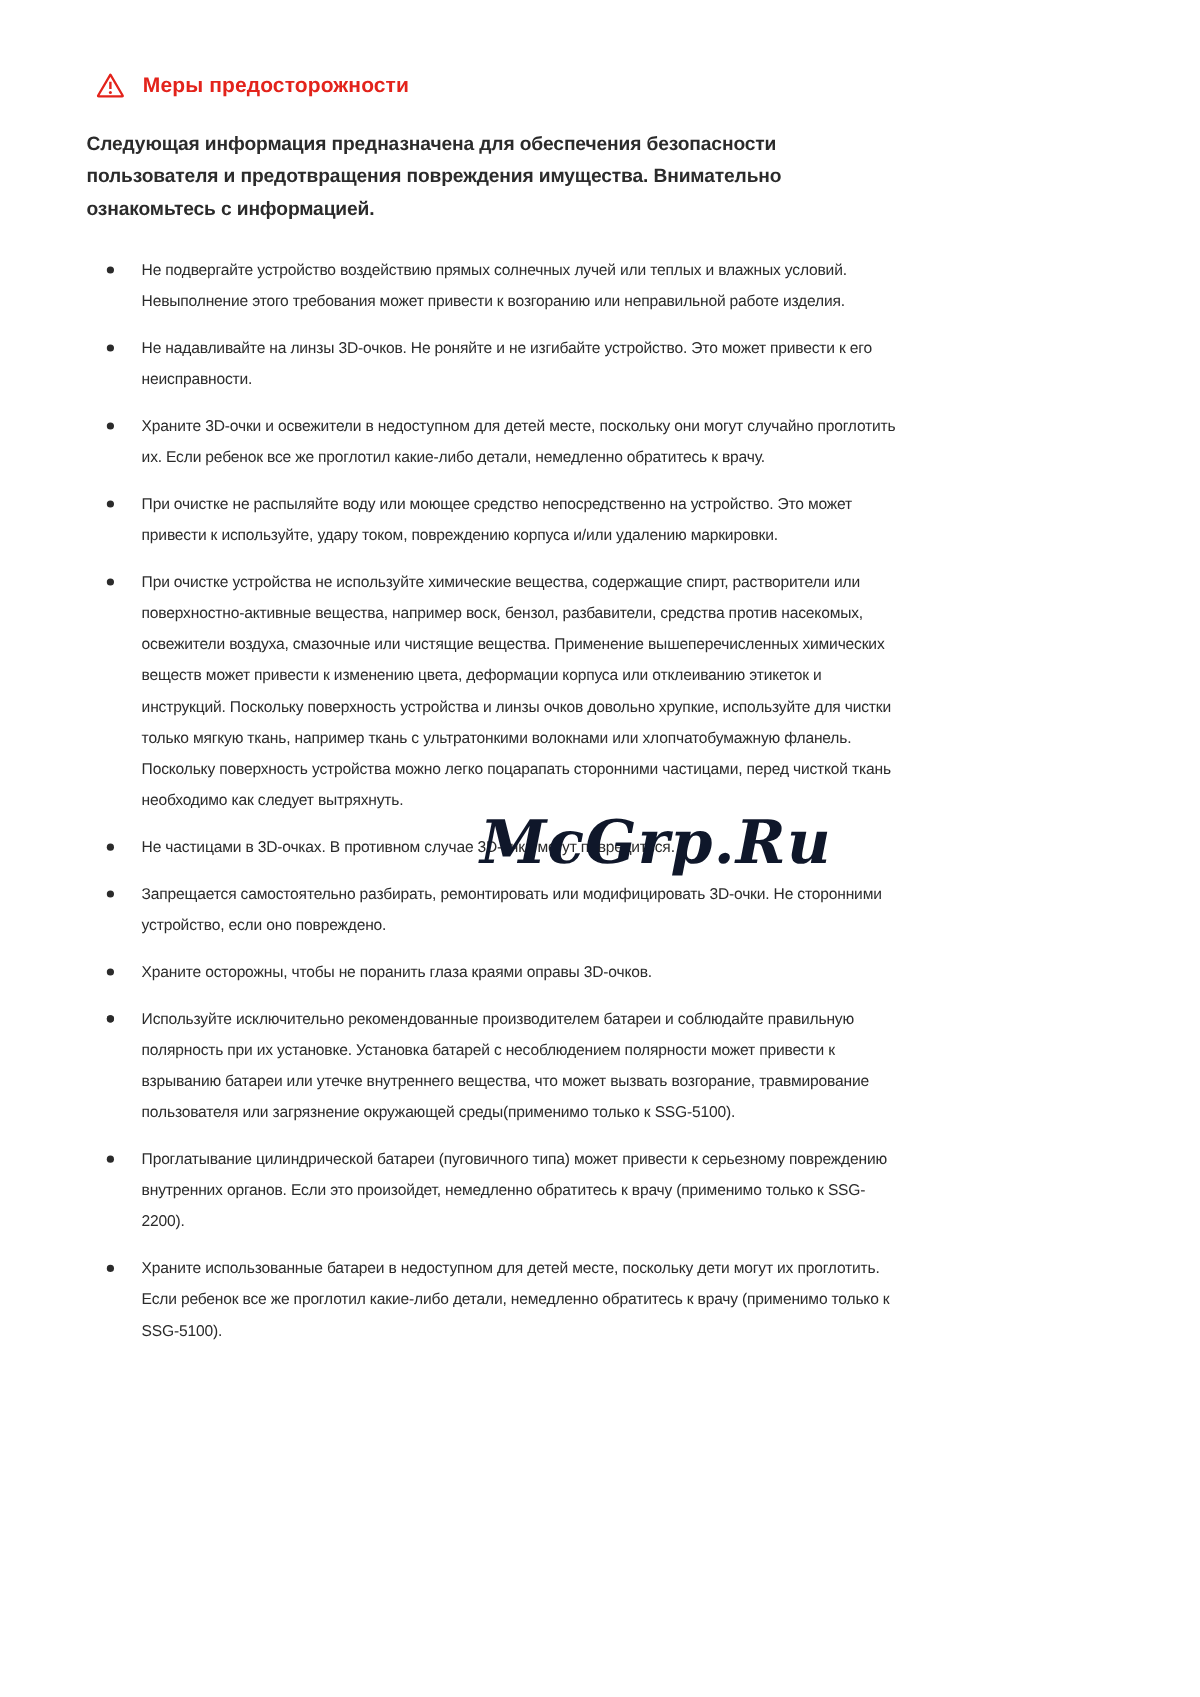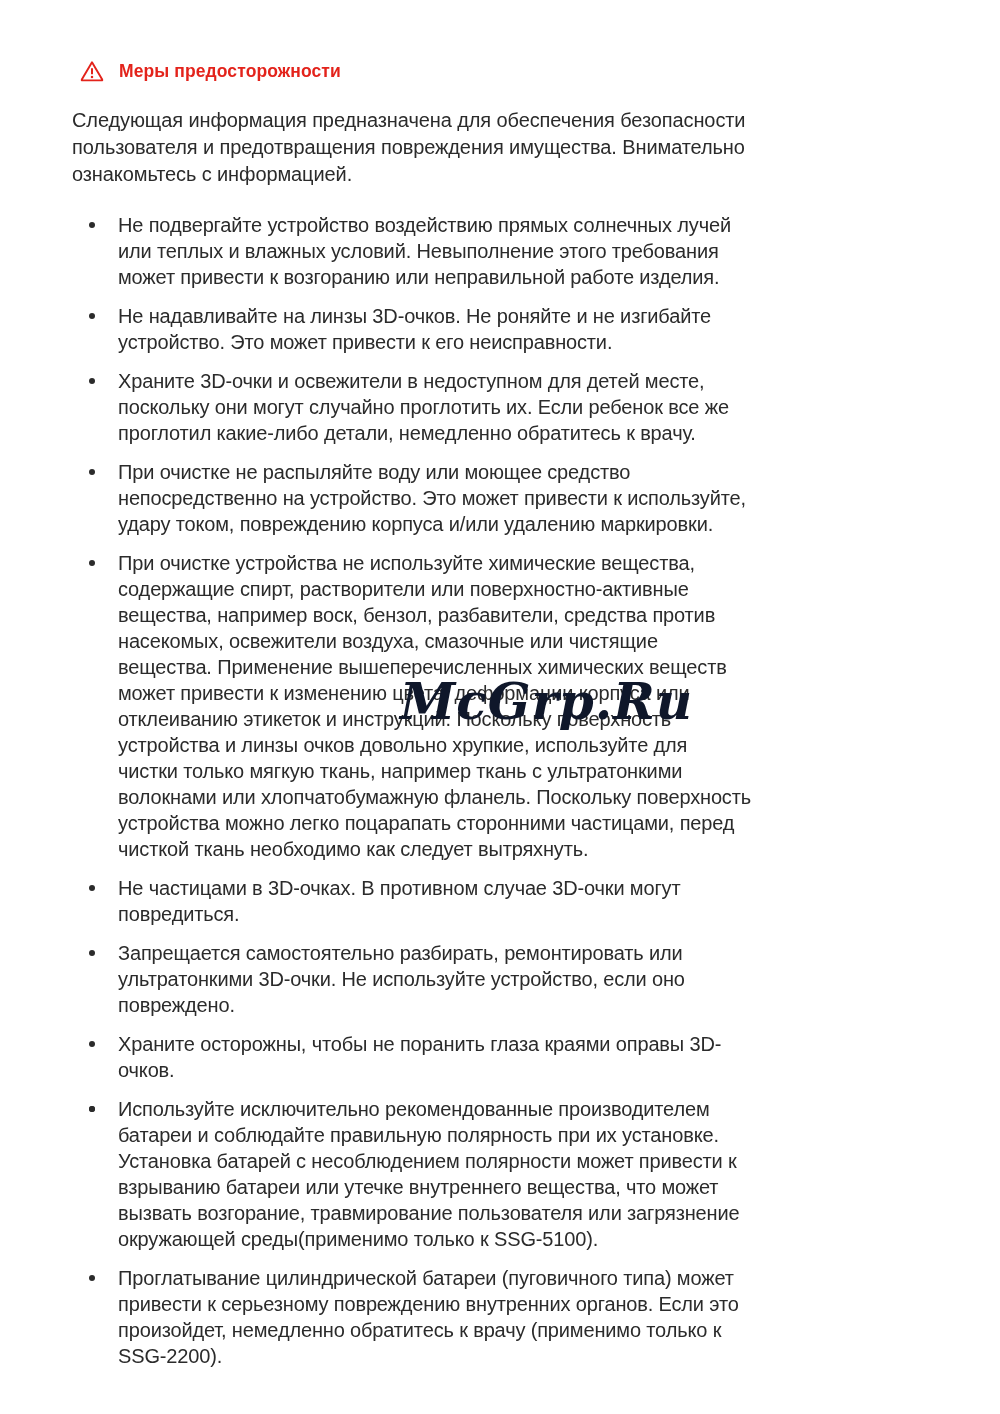--- a/index.html
+++ b/index.html
@@ -35,37 +35,37 @@
     flex: 0 0 auto;
   }
   .section-title {
     color: #e3231b;
     font-size: 17.5px;
     font-weight: bold;
     letter-spacing: 0.1px;
   }
   .intro {
     margin-top: 25px;
-    font-weight: normal;
-    font-size: 20px;
+    font-weight: bold;
+    font-size: 16px;
     line-height: 27px;
     letter-spacing: -0.1px;
     max-width: 860px;
   }
   ul.precautions {
     list-style: none;
     margin: 24px 0 0 0;
     padding: 0;
     max-width: 852px;
   }
   ul.precautions li {
     position: relative;
     padding-left: 46px;
     margin-bottom: 13px;
-    font-size: 20px;
+    font-size: 13px;
     line-height: 26px;
     letter-spacing: -0.15px;
   }
   ul.precautions li .bullet {
     position: absolute;
     left: 17px;
     top: 10px;
     width: 6px;
     height: 6px;
     border-radius: 50%;
@@ -131,21 +131,21 @@
           <span>При очистке устройства не используйте химические вещества, содержащие спирт, растворители или поверхностно-активные вещества, например воск, бензол, разбавители, средства против насекомых, освежители воздуха, смазочные или чистящие вещества. Применение вышеперечисленных химических веществ может привести к изменению цвета, деформации корпуса или отклеиванию этикеток и инструкций. Поскольку поверхность устройства и линзы очков довольно хрупкие, используйте для чистки только мягкую ткань, например ткань с ультратонкими волокнами или хлопчатобумажную фланель. Поскольку поверхность устройства можно легко поцарапать сторонними частицами, перед чисткой ткань необходимо как следует вытряхнуть.</span>
         </li>
 
         <li>
           <span class="bullet"></span>
           <span>Не частицами в 3D-очках. В противном случае 3D-очки могут повредиться.</span>
         </li>
 
         <li>
           <span class="bullet"></span>
-          <span>Запрещается самостоятельно разбирать, ремонтировать или ультратонкими 3D-очки. Не используйте устройство, если оно повреждено.</span>
+          <span>Запрещается самостоятельно разбирать, ремонтировать или модифицировать 3D-очки. Не сторонними устройство, если оно повреждено.</span>
         </li>
 
         <li>
           <span class="bullet"></span>
           <span>Храните осторожны, чтобы не поранить глаза краями оправы 3D-очков.</span>
         </li>
 
         <li>
           <span class="bullet"></span>
         </li>
@@ -153,18 +153,22 @@
         <li>
           <span class="bullet"></span>
           <span>Используйте исключительно рекомендованные производителем батареи и соблюдайте правильную полярность при их установке. Установка батарей с несоблюдением полярности может привести к взрыванию батареи или утечке внутреннего вещества, что может вызвать возгорание, травмирование пользователя или загрязнение окружающей среды(применимо только к SSG-5100).</span>
         </li>
 
         <li>
           <span class="bullet"></span>
           <span>Проглатывание цилиндрической батареи (пуговичного типа) может привести к серьезному повреждению внутренних органов. Если это произойдет, немедленно обратитесь к врачу (применимо только к SSG-2200).</span>
         </li>
 
+        <li>
+          <span class="bullet"></span>
+          <span>Храните использованные батареи в недоступном для детей месте, поскольку дети могут их проглотить. Если ребенок все же проглотил какие-либо детали, немедленно обратитесь к врачу (применимо только к SSG-5100).</span>
+        </li>
       </ul>
 
   </div>
 
   <div class="watermark">McGrp.Ru</div>
 </div>
 
 </body></html>

